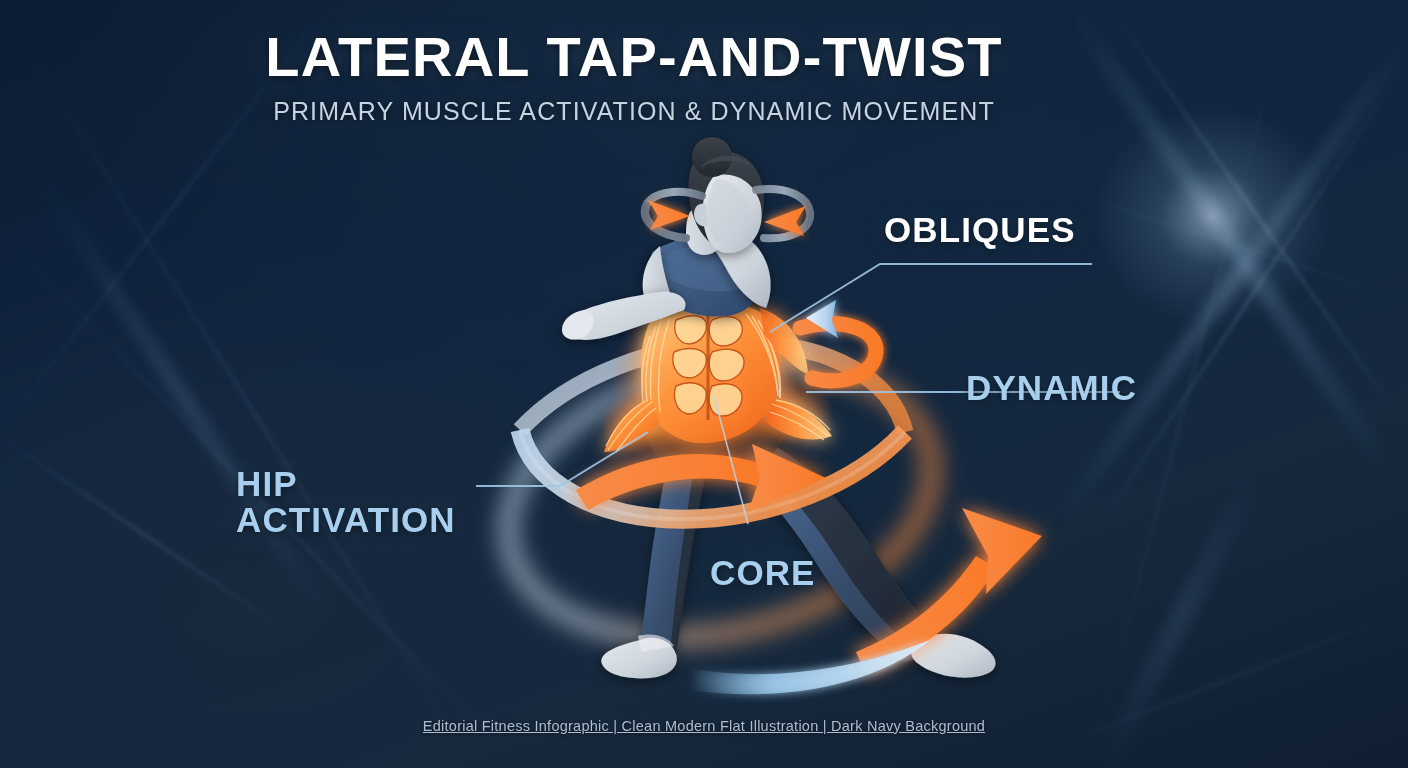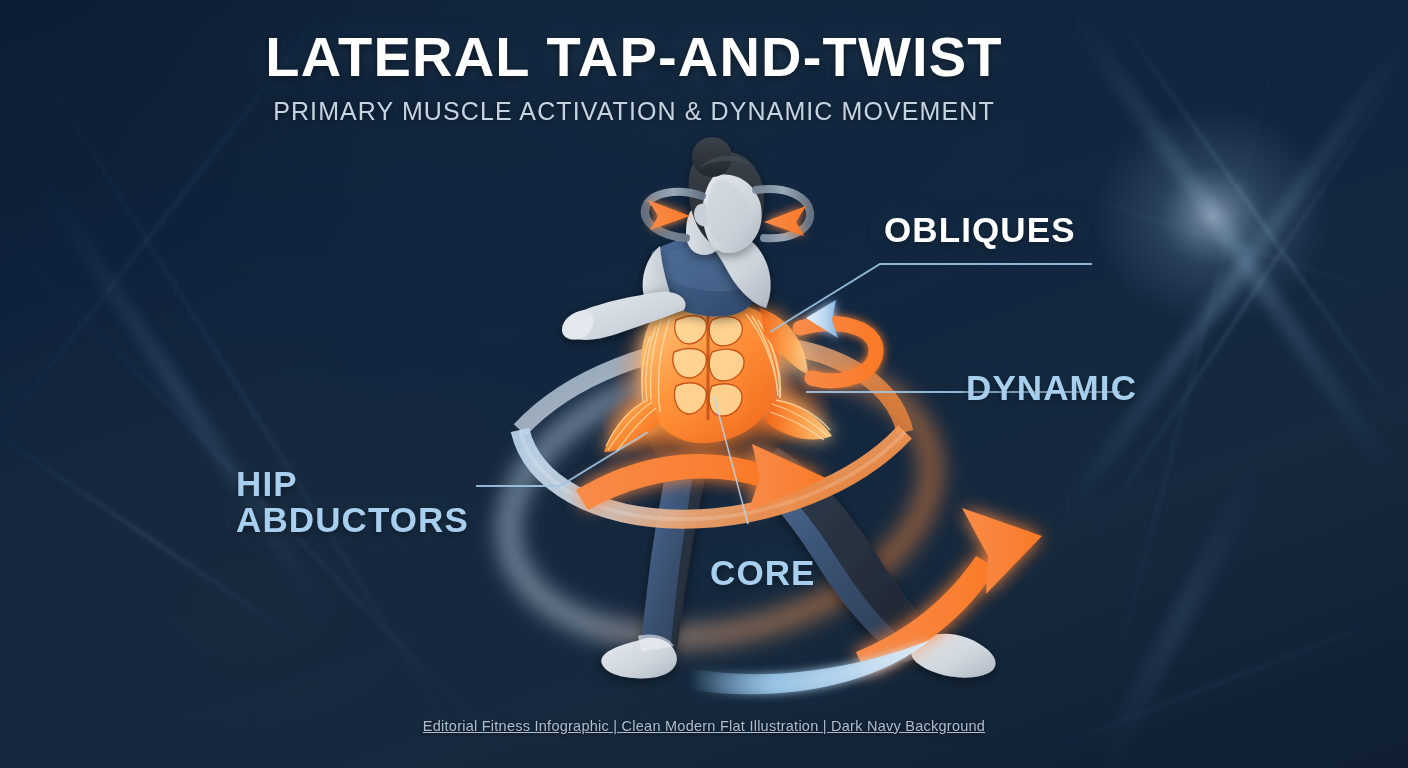--- a/index.html
+++ b/index.html
@@ -394,21 +394,21 @@
   <div class="callout white" id="callout-obliques">
     <span class="txt">OBLIQUES</span>
   </div>
 
   <div class="callout blue" id="callout-glutes">
     <span class="txt">DYNAMIC</span>
   </div>
 
   <div class="callout blue" id="callout-hip">
     <span class="txt">HIP</span>
-    <span class="txt">ABDUCTORS</span>
+    <span class="txt">ACTIVATION</span>
   </div>
 
   <div class="callout blue" id="callout-core">
     <span class="txt">CORE</span>
   </div>
 
   <div class="footnote">Editorial Fitness Infographic | Clean Modern Flat Illustration | Dark Navy Background</div>
 
 </div>
 

